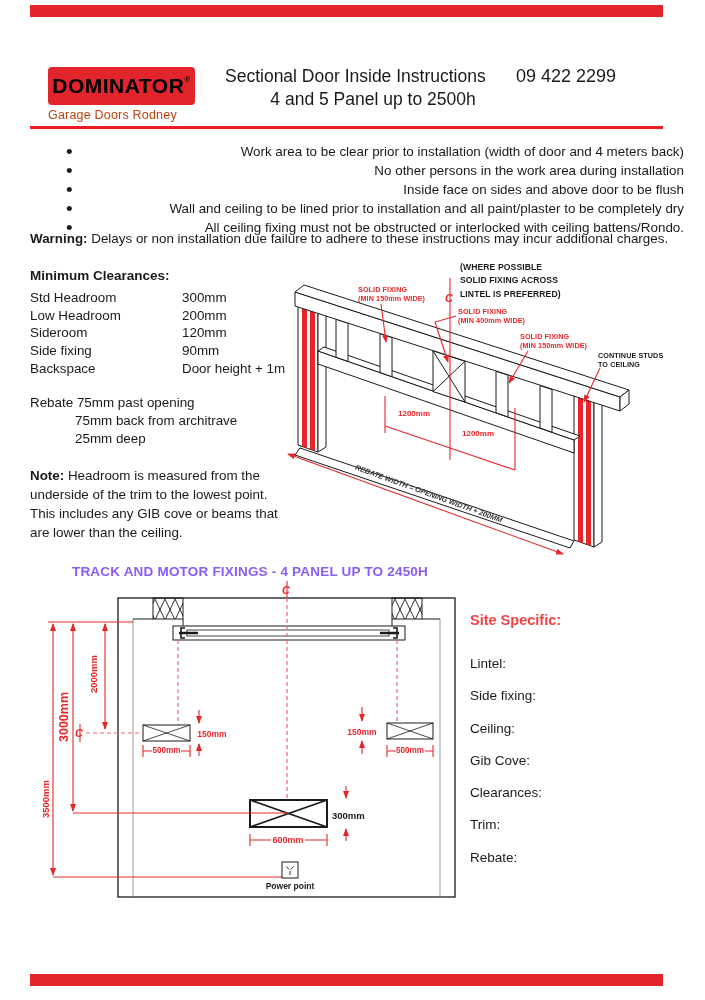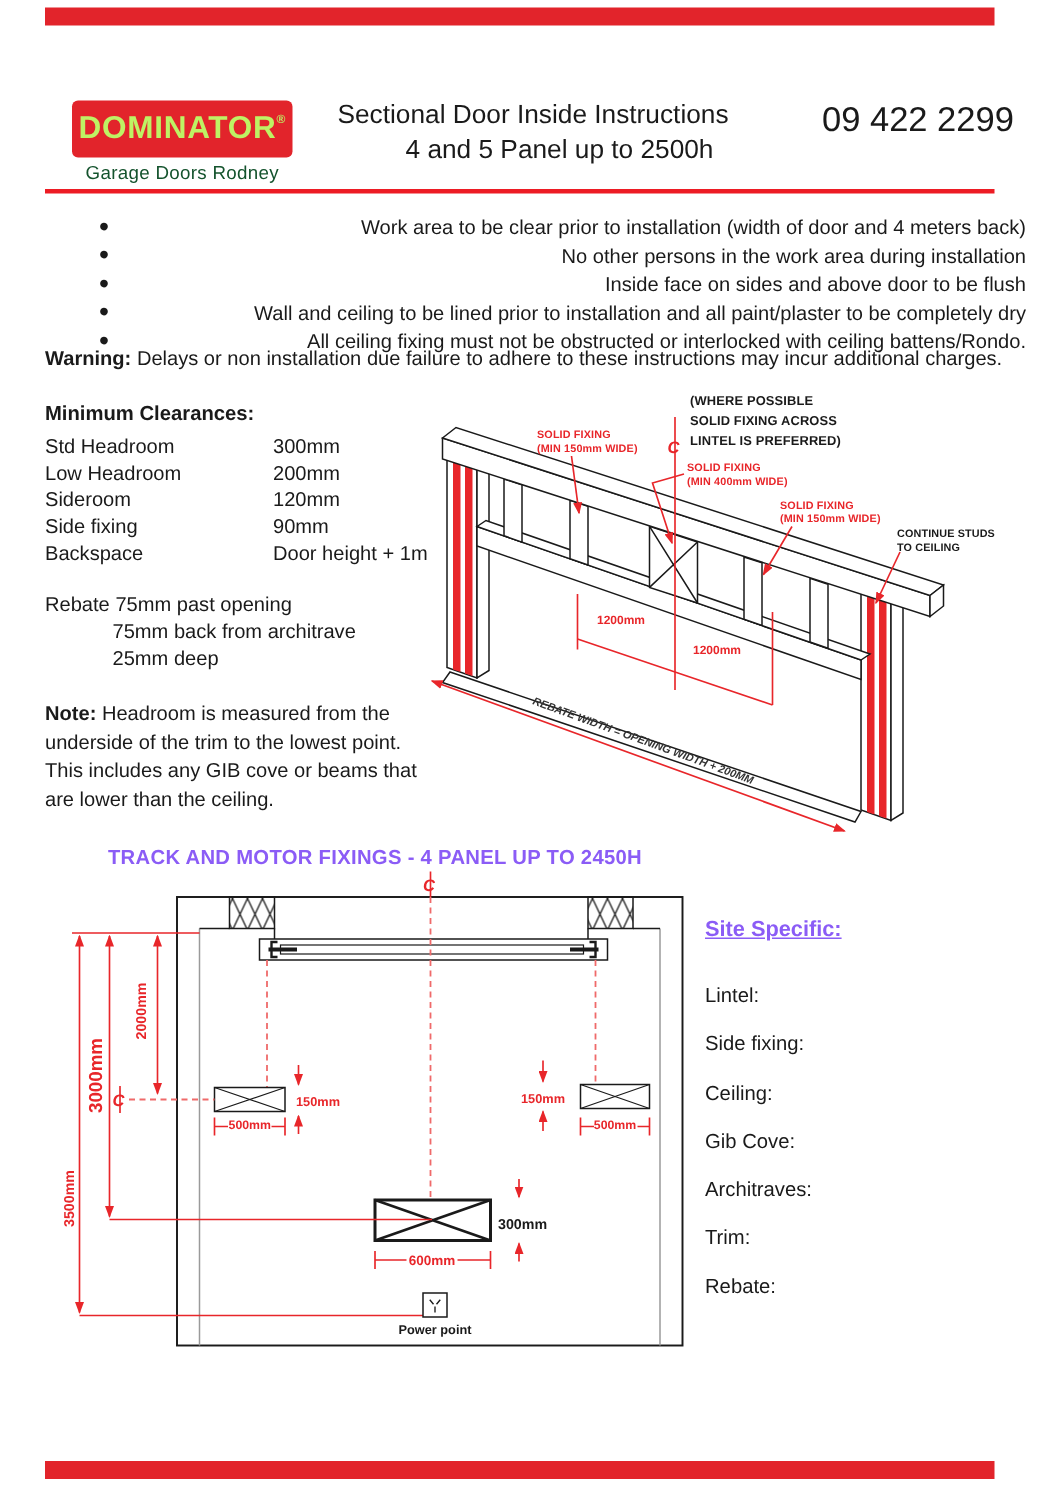--- a/index.html
+++ b/index.html
@@ -1,45 +1,45 @@
 <!DOCTYPE html>
 <html><head>
 <meta charset="utf-8">
 <style>
   html,body{margin:0;padding:0;background:#fff;}
   body{width:705px;height:1000px;position:relative;overflow:hidden;
        font-family:"Liberation Sans","DejaVu Sans",sans-serif;color:#1a1a1a;}
   .bar{position:absolute;left:30px;width:633px;height:12px;background:#e2242b;}
   .bar.top{top:5px;} .bar.bottom{top:974px;}
   .logo-box{position:absolute;left:48px;top:67px;width:147px;height:38px;background:#e2242b;
-            border-radius:4px;color:#bef264;display:flex;align-items:center;justify-content:center;
+            border-radius:4px;color:#000000;display:flex;align-items:center;justify-content:center;
             font-weight:bold;font-size:21px;letter-spacing:.5px;}
   .logo-box sup{font-size:8px;position:relative;top:-7px;font-weight:bold;}
-  .logo-tagline{position:absolute;left:48px;top:108px;width:147px;text-align:center;
-                color:#14532d;font-size:12.5px;letter-spacing:.2px;}
+  .logo-tagline{position:absolute;left:48px;top:108px;width:147px;text-align:left;
+                color:#c2410c;font-size:12.5px;letter-spacing:.2px;}
   .doc-title{position:absolute;left:225px;top:66px;font-size:17.5px;}
-  .phone{position:absolute;left:548px;top:66px;font-size:23px;}
+  .phone{position:absolute;left:516px;top:66px;font-size:18px;}
   .doc-subtitle{position:absolute;left:225px;top:89px;width:296px;text-align:center;font-size:17.5px;}
   .rule{position:absolute;left:30px;top:126px;width:633px;height:3px;background:#ed1c24;}
   ul.bullets{position:absolute;left:64px;top:142px;margin:0;padding:0;list-style:none;width:620px;text-align:right;}
   ul.bullets li{font-size:13.4px;line-height:19px;padding-left:24px;position:relative;}
   ul.bullets li::before{content:"•";position:absolute;left:2px;top:0;font-size:19px;line-height:19px;}
   .warning{position:absolute;left:30px;top:231px;width:660px;font-size:13.4px;margin:0;}
   .clearances{position:absolute;left:30px;top:268px;width:262px;font-size:13.4px;}
   .clearances h3{margin:0 0 6px 0;font-size:13.5px;}
   .clr-row{display:flex;height:17.7px;line-height:17.7px;gap:12px;}
   .clr-label{width:140px;}
   .clr-row:last-child .clr-label{width:98px;}
   .rebate{margin-top:17px;line-height:17.7px;}
   .rebate .indent{padding-left:45px;}
   .note{margin:18px 0 0 0;width:252px;line-height:19.3px;}
   .track-title{position:absolute;left:35px;top:564px;width:430px;text-align:center;
                font-size:13.5px;font-weight:bold;color:#8b5cf6;letter-spacing:.2px;}
   .site{position:absolute;left:470px;top:612px;width:200px;}
-  .site h3{margin:0 0 28px 0;font-size:14.5px;color:#8b5cf6;text-decoration:underline;}
+  .site h3{margin:0 0 28px 0;font-size:14.5px;color:#ef4444;}
   .site .field{height:32.3px;font-size:13.5px;}
   svg{position:absolute;overflow:visible;font-family:inherit;}
   svg text{fill:#1a1a1a;}
   .af{font-size:7.2px;font-weight:bold;fill:#e8262a;letter-spacing:.1px;}
   .ab{font-size:7.2px;font-weight:bold;fill:#1a1a1a;letter-spacing:.1px;}
   .wp{font-size:8.6px;font-weight:bold;fill:#1a1a1a;letter-spacing:.1px;}
   .dimtxt{font-size:8px;font-weight:bold;fill:#e8262a;}
   .cl{font-size:11px;font-style:italic;font-weight:bold;fill:#e8262a;}
   .rd{stroke:#e8262a;stroke-width:1.1;fill:none;}
   .rds{stroke:#ef6a6a;stroke-width:1.2;fill:none;stroke-dasharray:4 3;}
@@ -260,18 +260,18 @@
   </g>
   <text x="255" y="311" text-anchor="middle" style="font-size:8.5px;font-weight:bold;fill:#1a1a1a">Power point</text>
 </svg>
 
 <aside class="site">
   <h3>Site Specific:</h3>
   <div class="field">Lintel:</div>
   <div class="field">Side fixing:</div>
   <div class="field">Ceiling:</div>
   <div class="field">Gib Cove:</div>
-  <div class="field">Architraves:</div>
+  <div class="field">Clearances:</div>
   <div class="field">Trim:</div>
   <div class="field">Rebate:</div>
 </aside>
 
 <div class="bar bottom"></div>
 
 </body></html>

